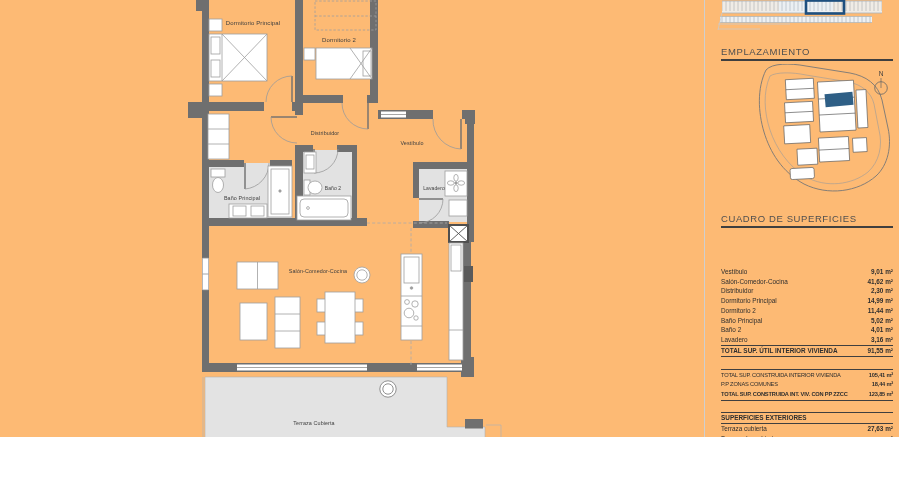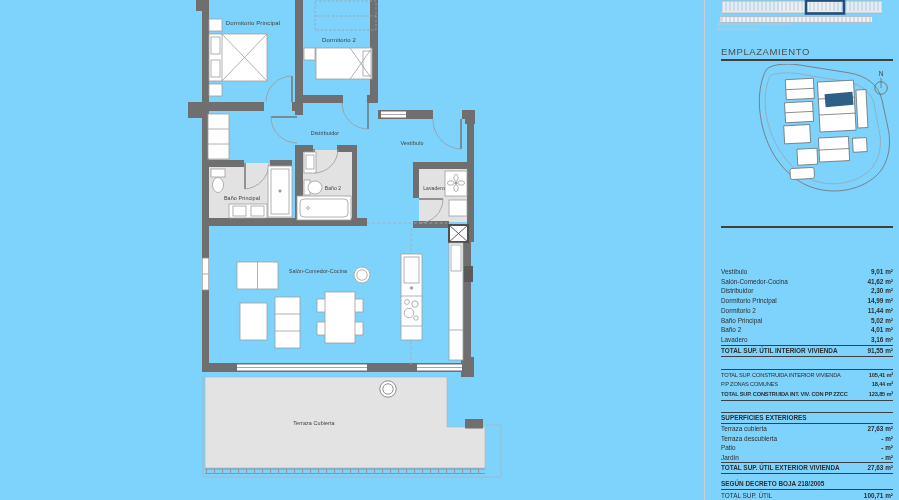--- a/index.html
+++ b/index.html
@@ -1,16 +1,16 @@
 <!DOCTYPE html>
 <html><head>
 <meta charset="utf-8">
 <style>
   html,body{margin:0;padding:0;background:#ffffff;}
-  #stage{position:relative;width:899px;height:500px;background:#7dd3fc;overflow:hidden;
+  #stage{position:relative;width:899px;height:437px;background:#fdba74;overflow:hidden;
          font-family:"Liberation Sans",sans-serif;}
   svg text{font-family:"Liberation Sans",sans-serif;fill:#3e3e3e;}
   .room-label{font-size:5.4px;letter-spacing:.1px;}
   .room-label.big{font-size:6px;}
   .room-label.small{font-size:5px;}
 
   
   #divider{position:absolute;left:704px;top:0;width:1px;height:500px;background:#cfcfcf;}
   .sb-head{position:absolute;left:721px;width:172px;color:#4f4f4f;
            font-size:9.5px;letter-spacing:.6px;white-space:nowrap;}
@@ -301,20 +301,21 @@
       <rect x="852" y="140" width="14" height="14"></rect>
     </g>
     <rect x="825" y="93" width="28" height="13" fill="#2e5f86" stroke="none" transform="rotate(-5 839 99)"></rect>
     <g>
       <text x="881" y="76" text-anchor="middle" font-size="6.5" fill="#555">N</text>
       <line x1="881" y1="78" x2="881" y2="88" stroke="#666" stroke-width="0.7"></line>
       <circle cx="881" cy="88" r="6.3" fill="none" stroke="#666" stroke-width="0.8"></circle>
     </g>
   </svg>
 
+  <div class="sb-head" style="top:213px">CUADRO DE SUPERFICIES</div>
   <div class="sb-rule" style="top:226px"></div>
 
   <div id="area-table">
 
     <div class="sec1">
       <div class="row">
           <span>Vestíbulo</span>
           <span class="val">9,01 m²</span>
         </div>
       <div class="row">

